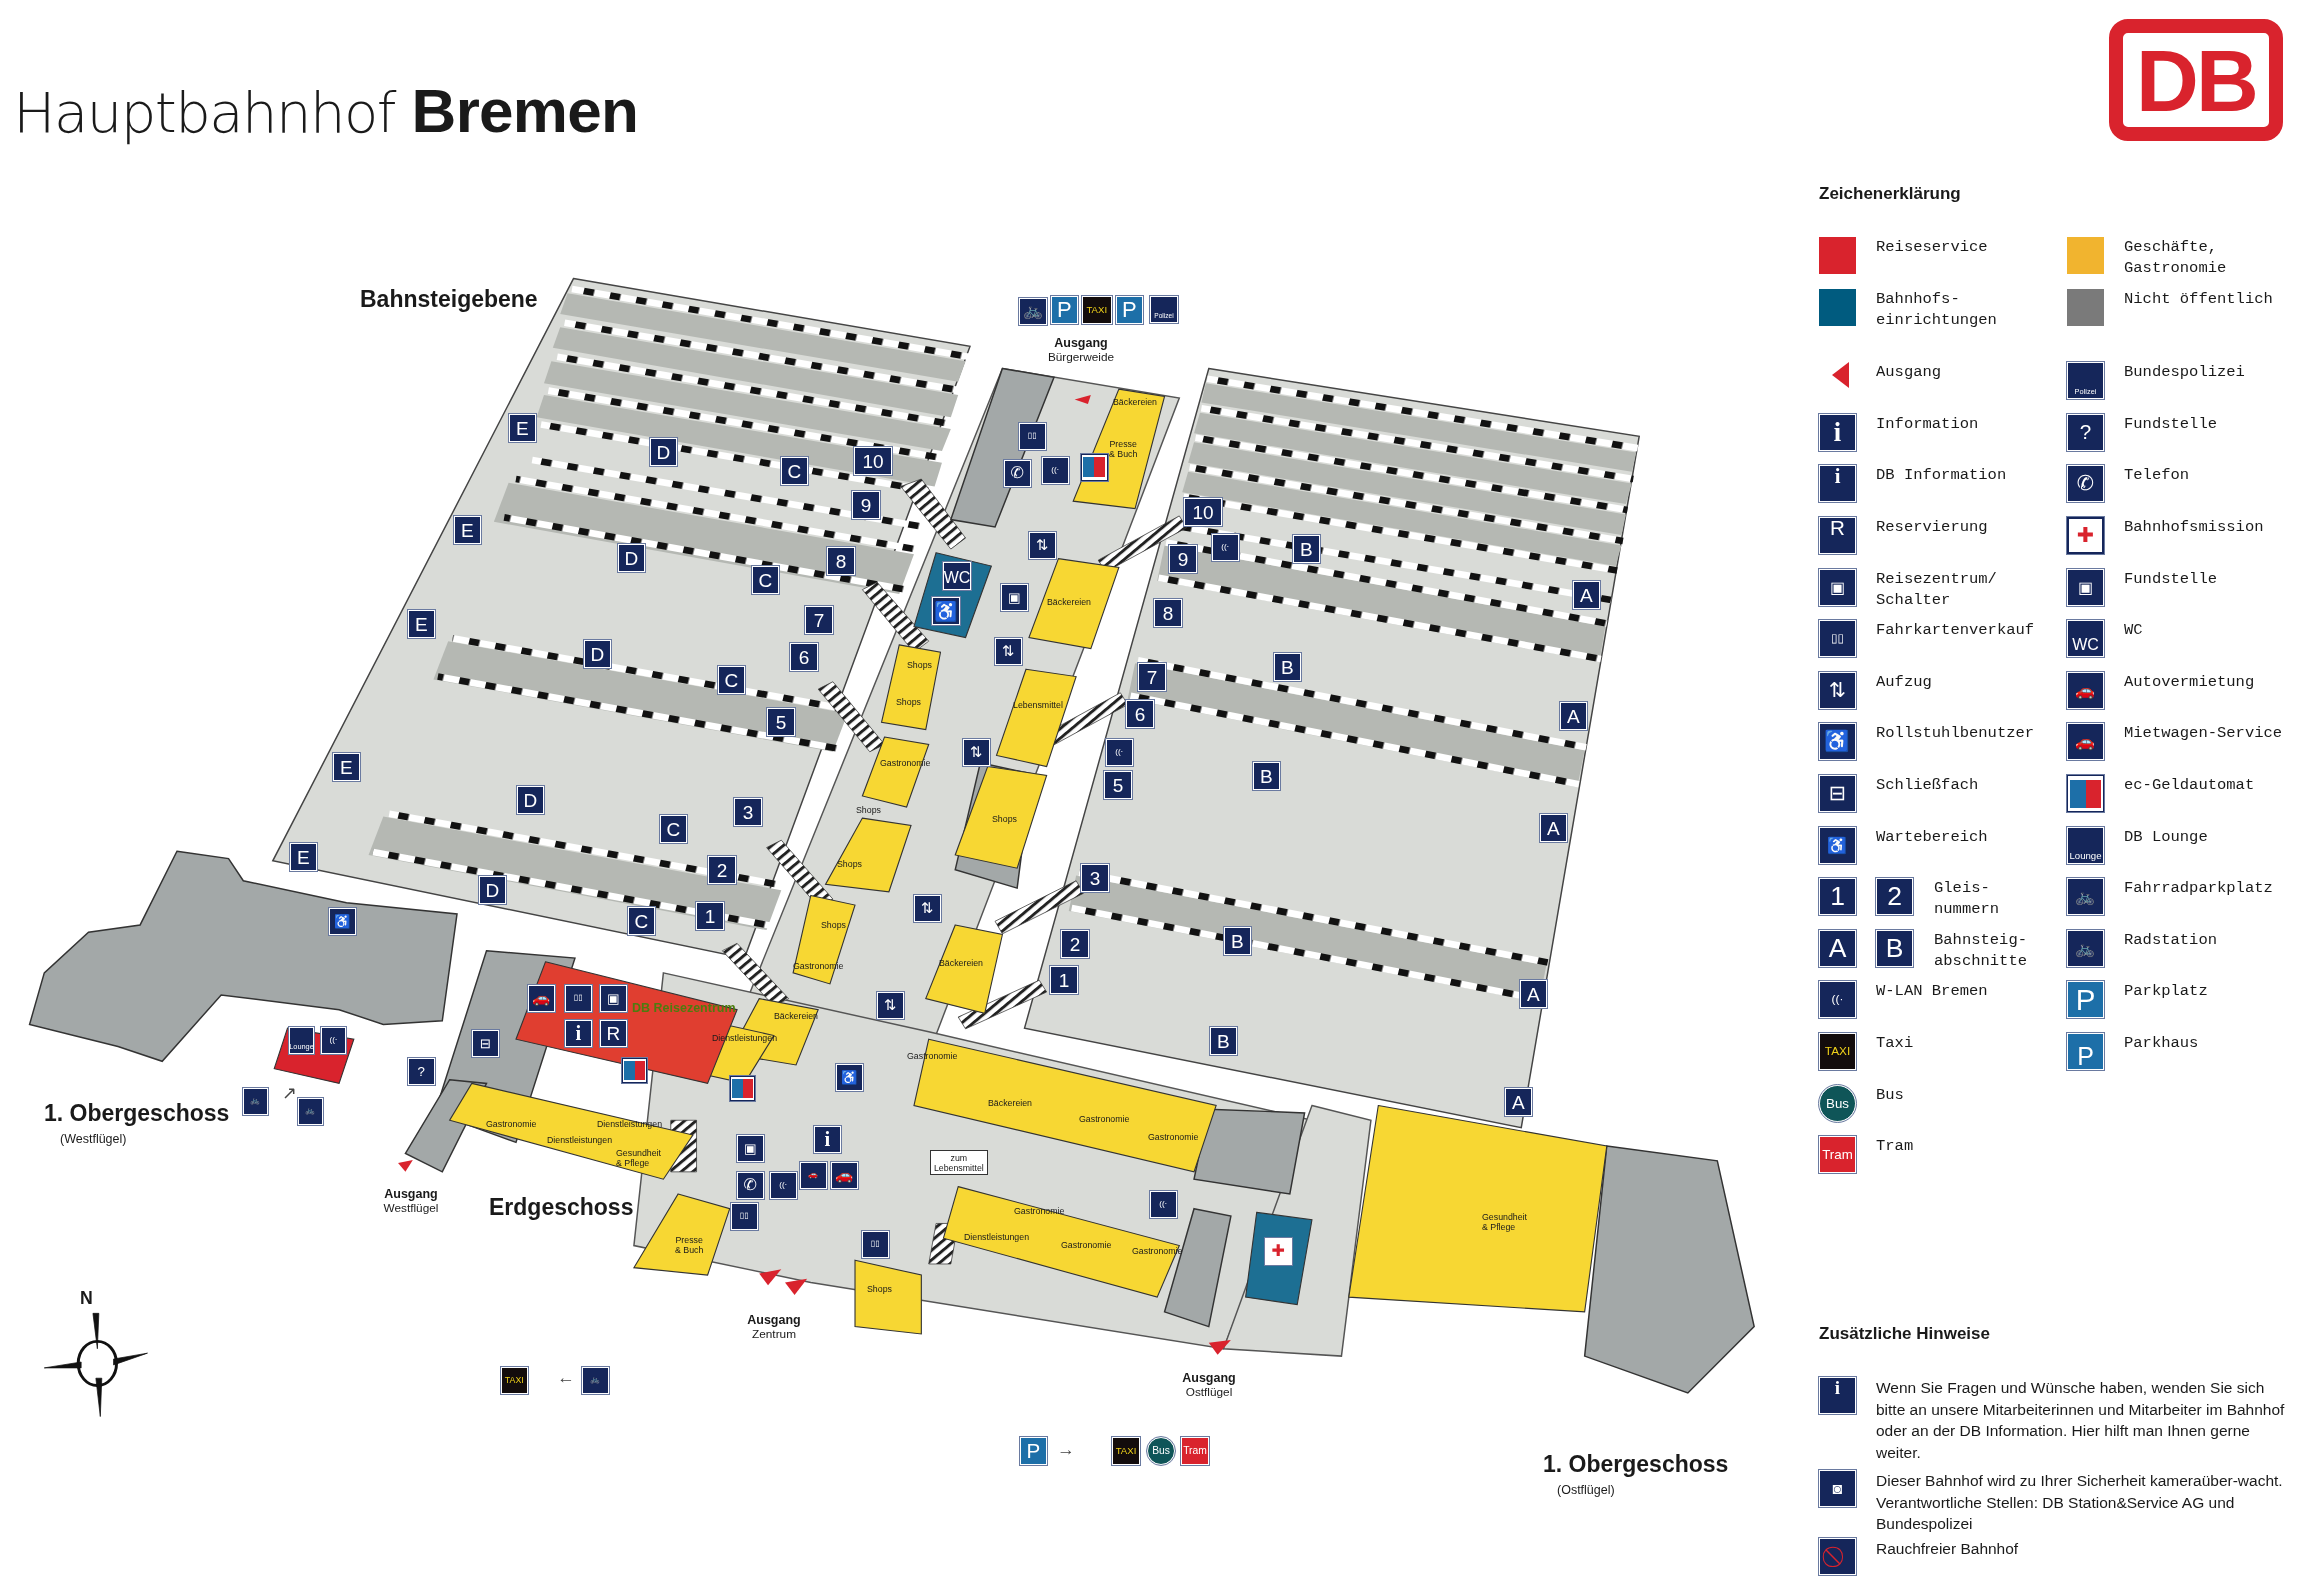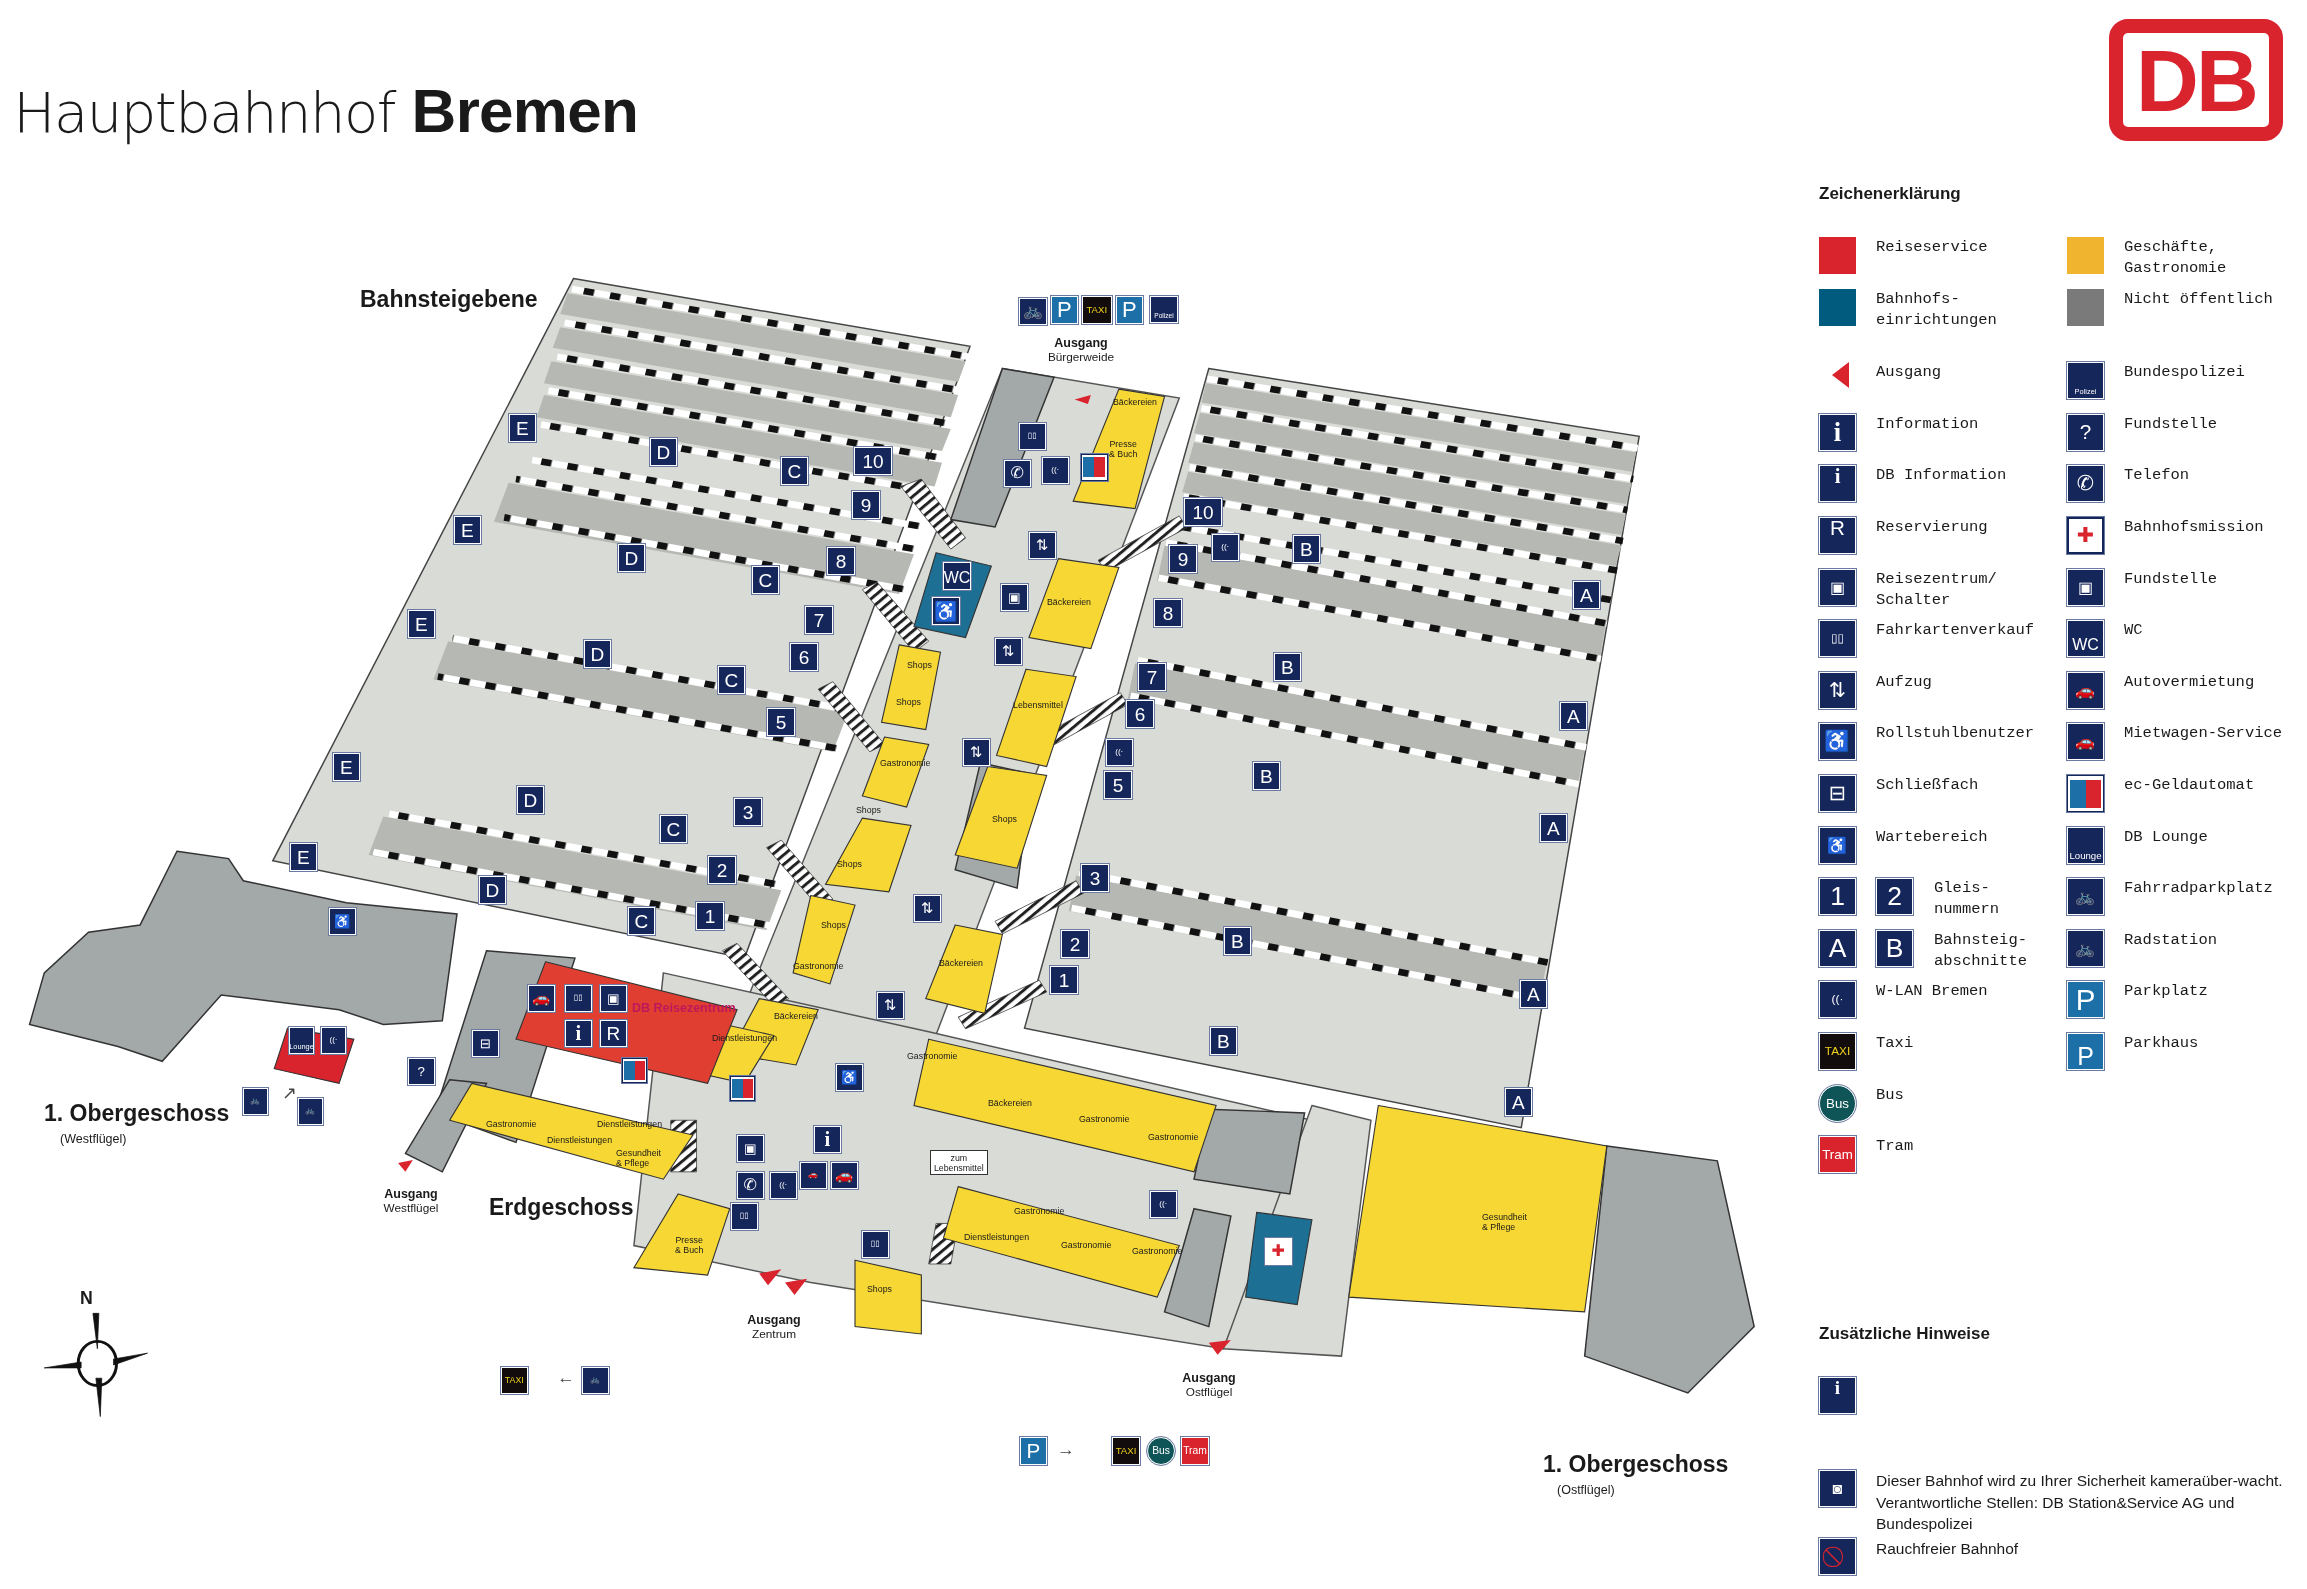--- a/index.html
+++ b/index.html
@@ -22,21 +22,21 @@
   .sign.sm { font-size: 8px; }
   .sign.wc { align-items: flex-end; padding-bottom: 2.9px; font-size: 16px; }
   .glyph { font-size: 16px; }
   .taxi { background: #130c0c; color: #f0d21a; }
   .park { background: #1d6fa8; }
   .bus { background: #0f5558; border-radius: 50%; }
   .tram { background: #d9232d; }
   .ec { background: #fff; border: 1.5px solid #15265a; }
   .ec i { display: inline-block; width: 45%; height: 80%; background: #1d6fa8; }
   .ec b { display: inline-block; width: 45%; height: 80%; background: #d9232d; }
-  .reisezentrum-label { color: #be185d; font-weight: 700; font-size: 12.5px; }
+  .reisezentrum-label { color: #4d7c0f; font-weight: 700; font-size: 12.5px; }
   
   .legend { left: 1819px; top: 184px; width: 472px; }
   .legend h3 { font-size: 17px; font-weight: 700; font-family: "Liberation Sans", sans-serif; }
   .leg-grid { position: absolute; left: 0; top: 53px; width: 486px; }
   .leg-item { position: absolute; width: 243px; height: 44px; }
   .leg-sw { position: absolute; left: 0; top: 0; width: 37px; height: 37px; }
   .leg-txt { position: absolute; left: 57px; top: 0; font-size: 15.5px; line-height: 1.38; font-family: Liberation Mono, monospace; white-space: pre-line; }
   .leg-sw.sign { font-size: 20.6px; }
   .notes { left: 1819px; top: 1324px; width: 472px; }
   .notes h3 { font-size: 17px; font-weight: 700; }
@@ -550,20 +550,21 @@
       <div class="leg-sw sign tram" style="font-size:13.3px;">Tram</div>
       <div class="leg-txt">Tram</div>
     </div>
   </div>
 </div>
 
 <div class="abs notes">
   <h3>Zusätzliche Hinweise</h3>
   <div class="note" style="top:53px;height:96px;">
     <div class="sign" style="font-family:'Liberation Serif',serif;font-weight:700;align-items:flex-start;">i</div>
+    <div class="txt">Wenn Sie Fragen und Wünsche haben, wenden Sie sich bitte an unsere Mitarbeiterinnen und Mitarbeiter im Bahnhof oder an der DB Information. Hier hilft man Ihnen gerne weiter.</div>
   </div>
   <div class="note" style="top:146px;height:74px;">
     <div class="sign" style="font-size:16px;">◙</div>
     <div class="txt">Dieser Bahnhof wird zu Ihrer Sicherheit kameraüber-wacht. Verantwortliche Stellen: DB Station&amp;Service AG und Bundespolizei</div>
   </div>
   <div class="note" style="top:214px;height:44px;">
     <div class="sign" style="font-size:20.6px;color:#d9232d;">⃠</div>
     <div class="txt">Rauchfreier Bahnhof</div>
   </div>
 </div>

